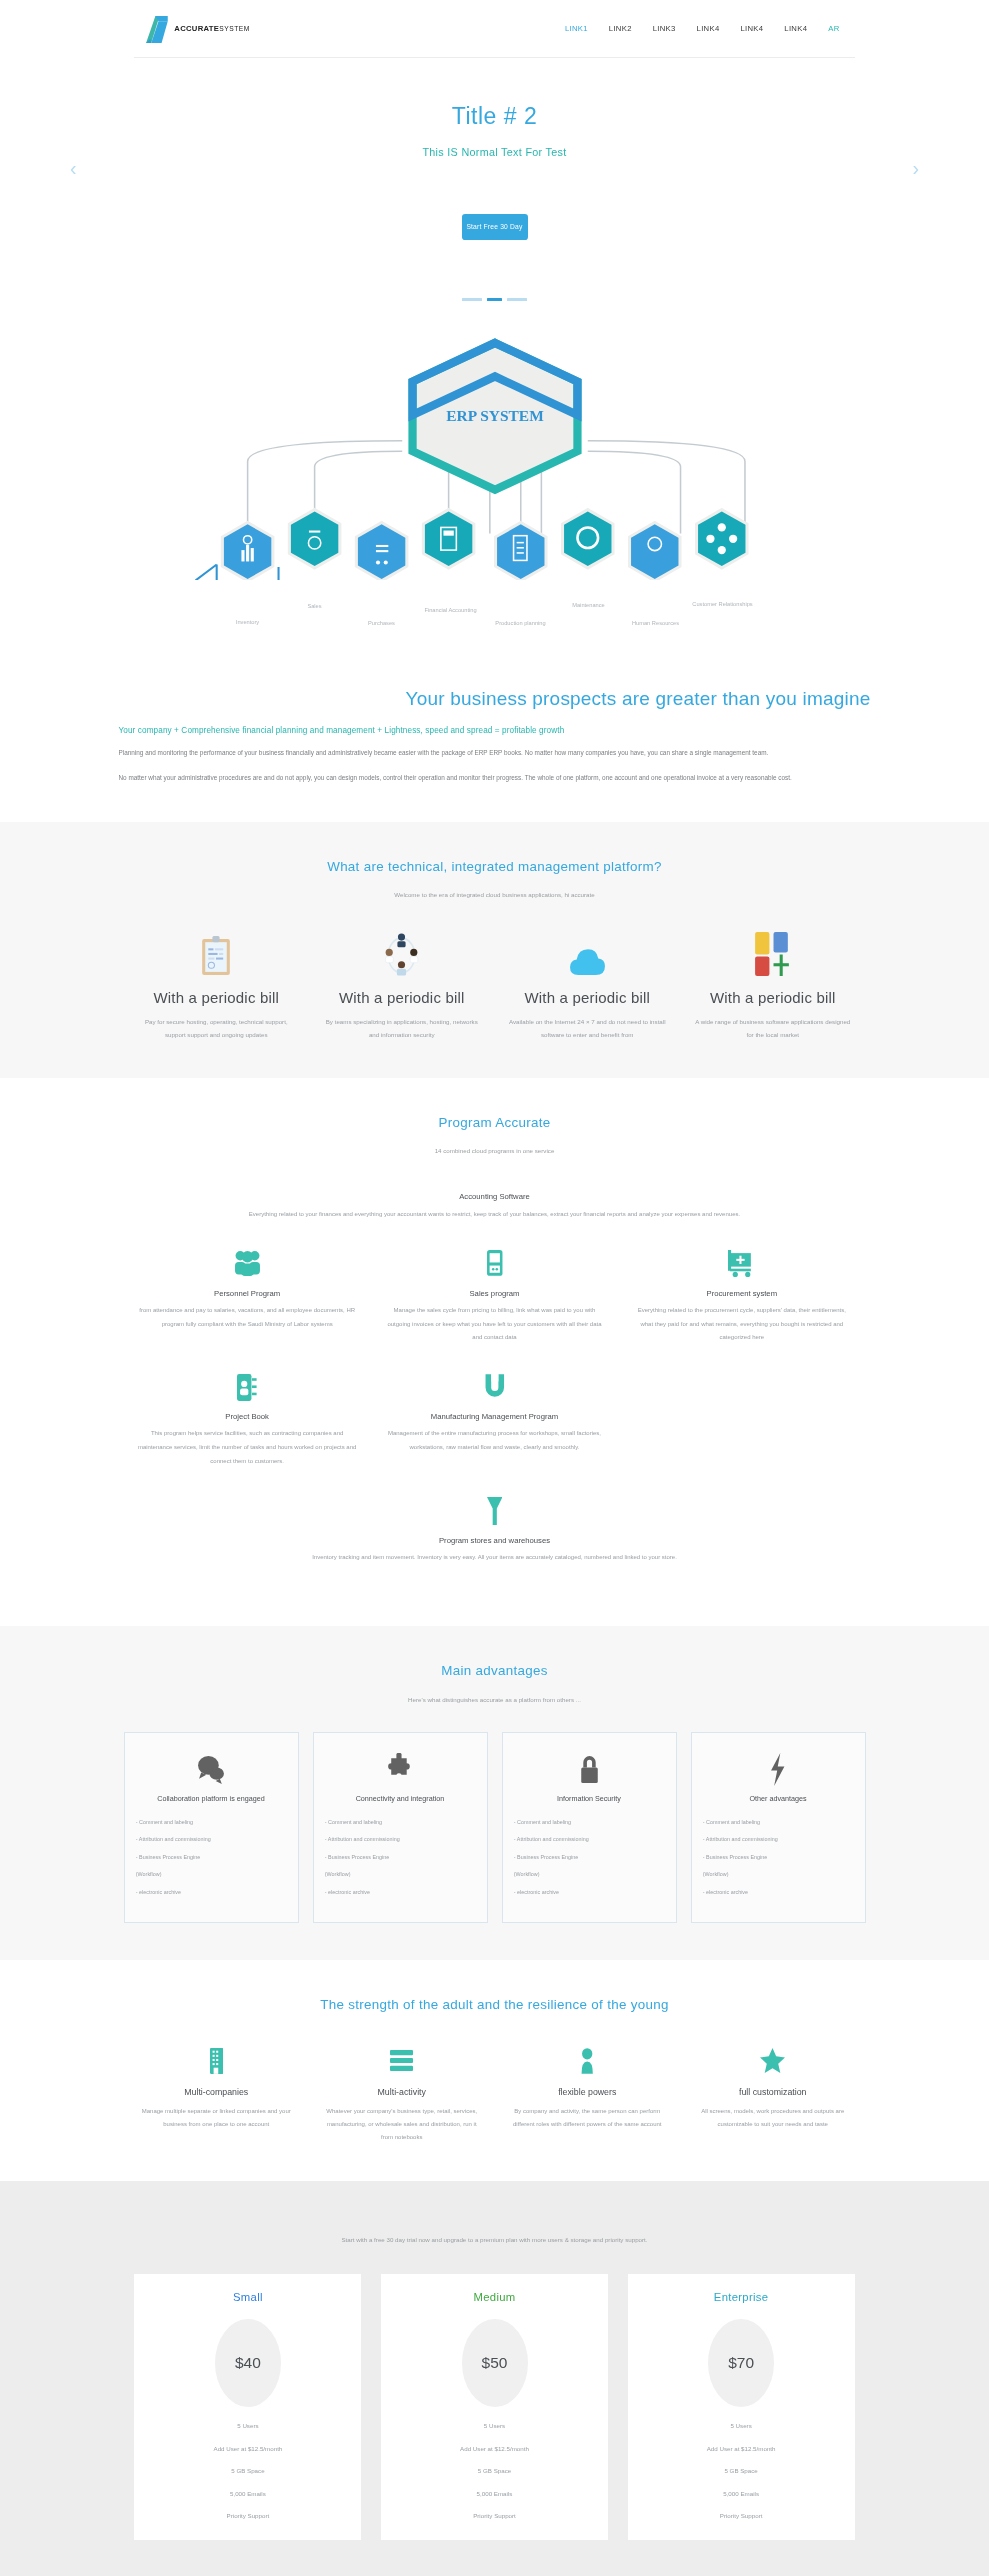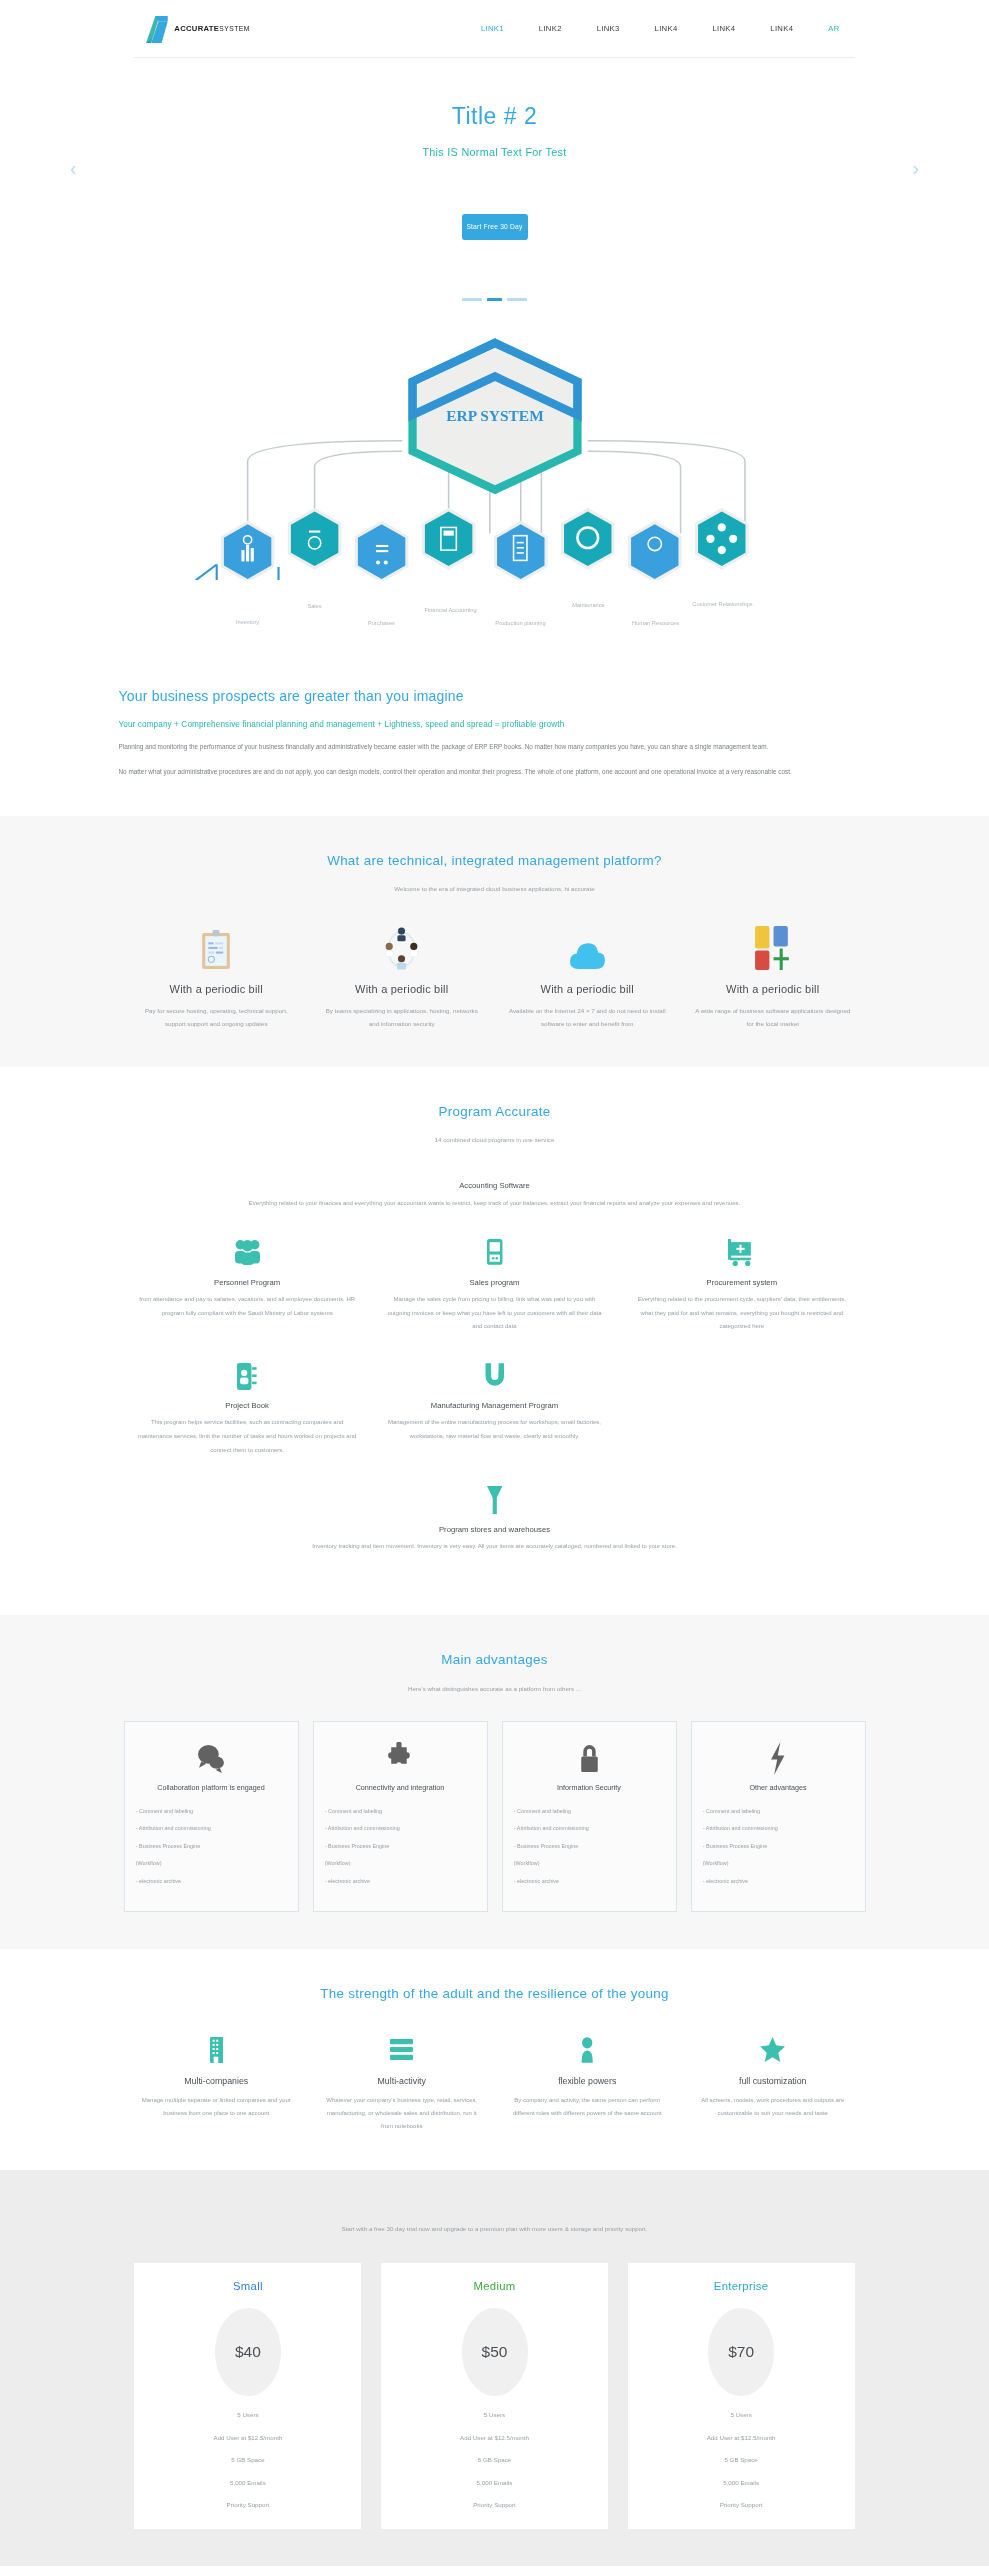--- a/index.html
+++ b/index.html
@@ -20,21 +20,21 @@
     align-items: center;
     border-bottom: 0.5px solid #ececec;
     width: 721px;
     margin: 0 auto;
   }
   .logo-block { display:flex; flex-direction:row; align-items:center; width: 62px; margin-left: 10.3px;}
   .logo-mark { width: 30px; height: 32px; position: relative; }
   .logo-mark svg { display:block; }
   .logo-text1 { font-size: 7.7px; font-weight: bold; letter-spacing: 0.3px; color:#222; line-height: 1.1; margin-top: 1px;}
   .logo-text2 { font-size: 6.7px; letter-spacing: 0.5px; color:#222; line-height:1.1;}
-  .nav { margin-left: auto; display: flex; gap: 35px; align-items: center; padding-right: 15.5px;}
+  .nav { margin-left: auto; display: flex; gap: 21px; align-items: center; padding-right: 15.5px;}
   .nav a {
     text-decoration: none; color: #3b3b3b; font-size: 7.7px; letter-spacing: 0.3px;
   }
   .nav a.active { color: #35a8e0; }
   .nav a.lang { color: #27b7b0; }
 
   
   .hero {
     height: 219px;
     background: #fff;
@@ -73,34 +73,34 @@
   .erp-dashes i:nth-child(2){ width:14.4px; background:#2f9ed6;}
   .erp-dashes i:nth-child(3){ width:20.6px; background:#b9dcf0;}
   .erp-labels { position:absolute; width:100%; left:0; top: 268px; }
   .erp-label {
     position:absolute; font-size:5.7px; color:#b0b6ba; white-space:nowrap;
     transform: translateX(-50%);
   }
 
   
   .prose { width: 752px; margin: 0 auto; padding: 20.6px 0 36px;}
-  .prose h2 { font-size: 14px; color:#35a8e0; font-weight:400; letter-spacing:0.2px; }
+  .prose h2 { font-size: 19px; color:#35a8e0; font-weight:400; letter-spacing:0.2px;text-align:right; }
   .prose h3 { font-size: 8.2px; color:#27b7b0; font-weight:400; margin-top: 15.5px; letter-spacing:0.1px;}
   .prose p { font-size: 6.4px; color:#7b7f83; line-height: 2.2; margin-top: 11.3px; }
 
   
   .grey { background:#f7f7f7; }
   .sec-pad { padding: 37px 0 37px; }
   .sec-title { text-align:center; font-size: 13.4px; color:#35a8e0; font-weight:400; letter-spacing:0.3px;}
   .sec-sub { text-align:center; font-size: 6.2px; color:#999ea2; margin-top: 17.5px;}
 
   .four-col { display:flex; width: 742px; margin: 29px auto 0; }
   .four-col .col { width: 25%; text-align:center; padding: 0 11.3px; }
   .col .icon-box { height: 49px; display:flex; align-items:flex-end; justify-content:center;}
-  .col h4 { font-size: 11px; font-weight: 400; color:#4a4f54; margin-top: 13.4px; letter-spacing:0.2px;}
+  .col h4 { font-size: 15px; font-weight: 400; color:#4a4f54; margin-top: 13.4px; letter-spacing:0.2px;}
   .col p { font-size: 6.2px; color:#9aa0a5; line-height: 2.1; margin-top: 8.2px;}
 
   
   .prog-row { display:flex; width: 742px; margin: 0 auto; }
   .prog-cell { width: 33.3333%; text-align:center; padding: 0 13.4px 24px; }
   .prog-cell.full { width: 100%; }
   .prog-icon { height: 36px; display:flex; align-items:center; justify-content:center; }
   .prog-cell h4 { font-size: 7.7px; color:#4a4f54; font-weight:400; margin-top: 7.2px;}
   .prog-cell p { font-size: 6px; color:#9aa0a5; line-height: 2.3; margin-top: 6.2px;}
 

